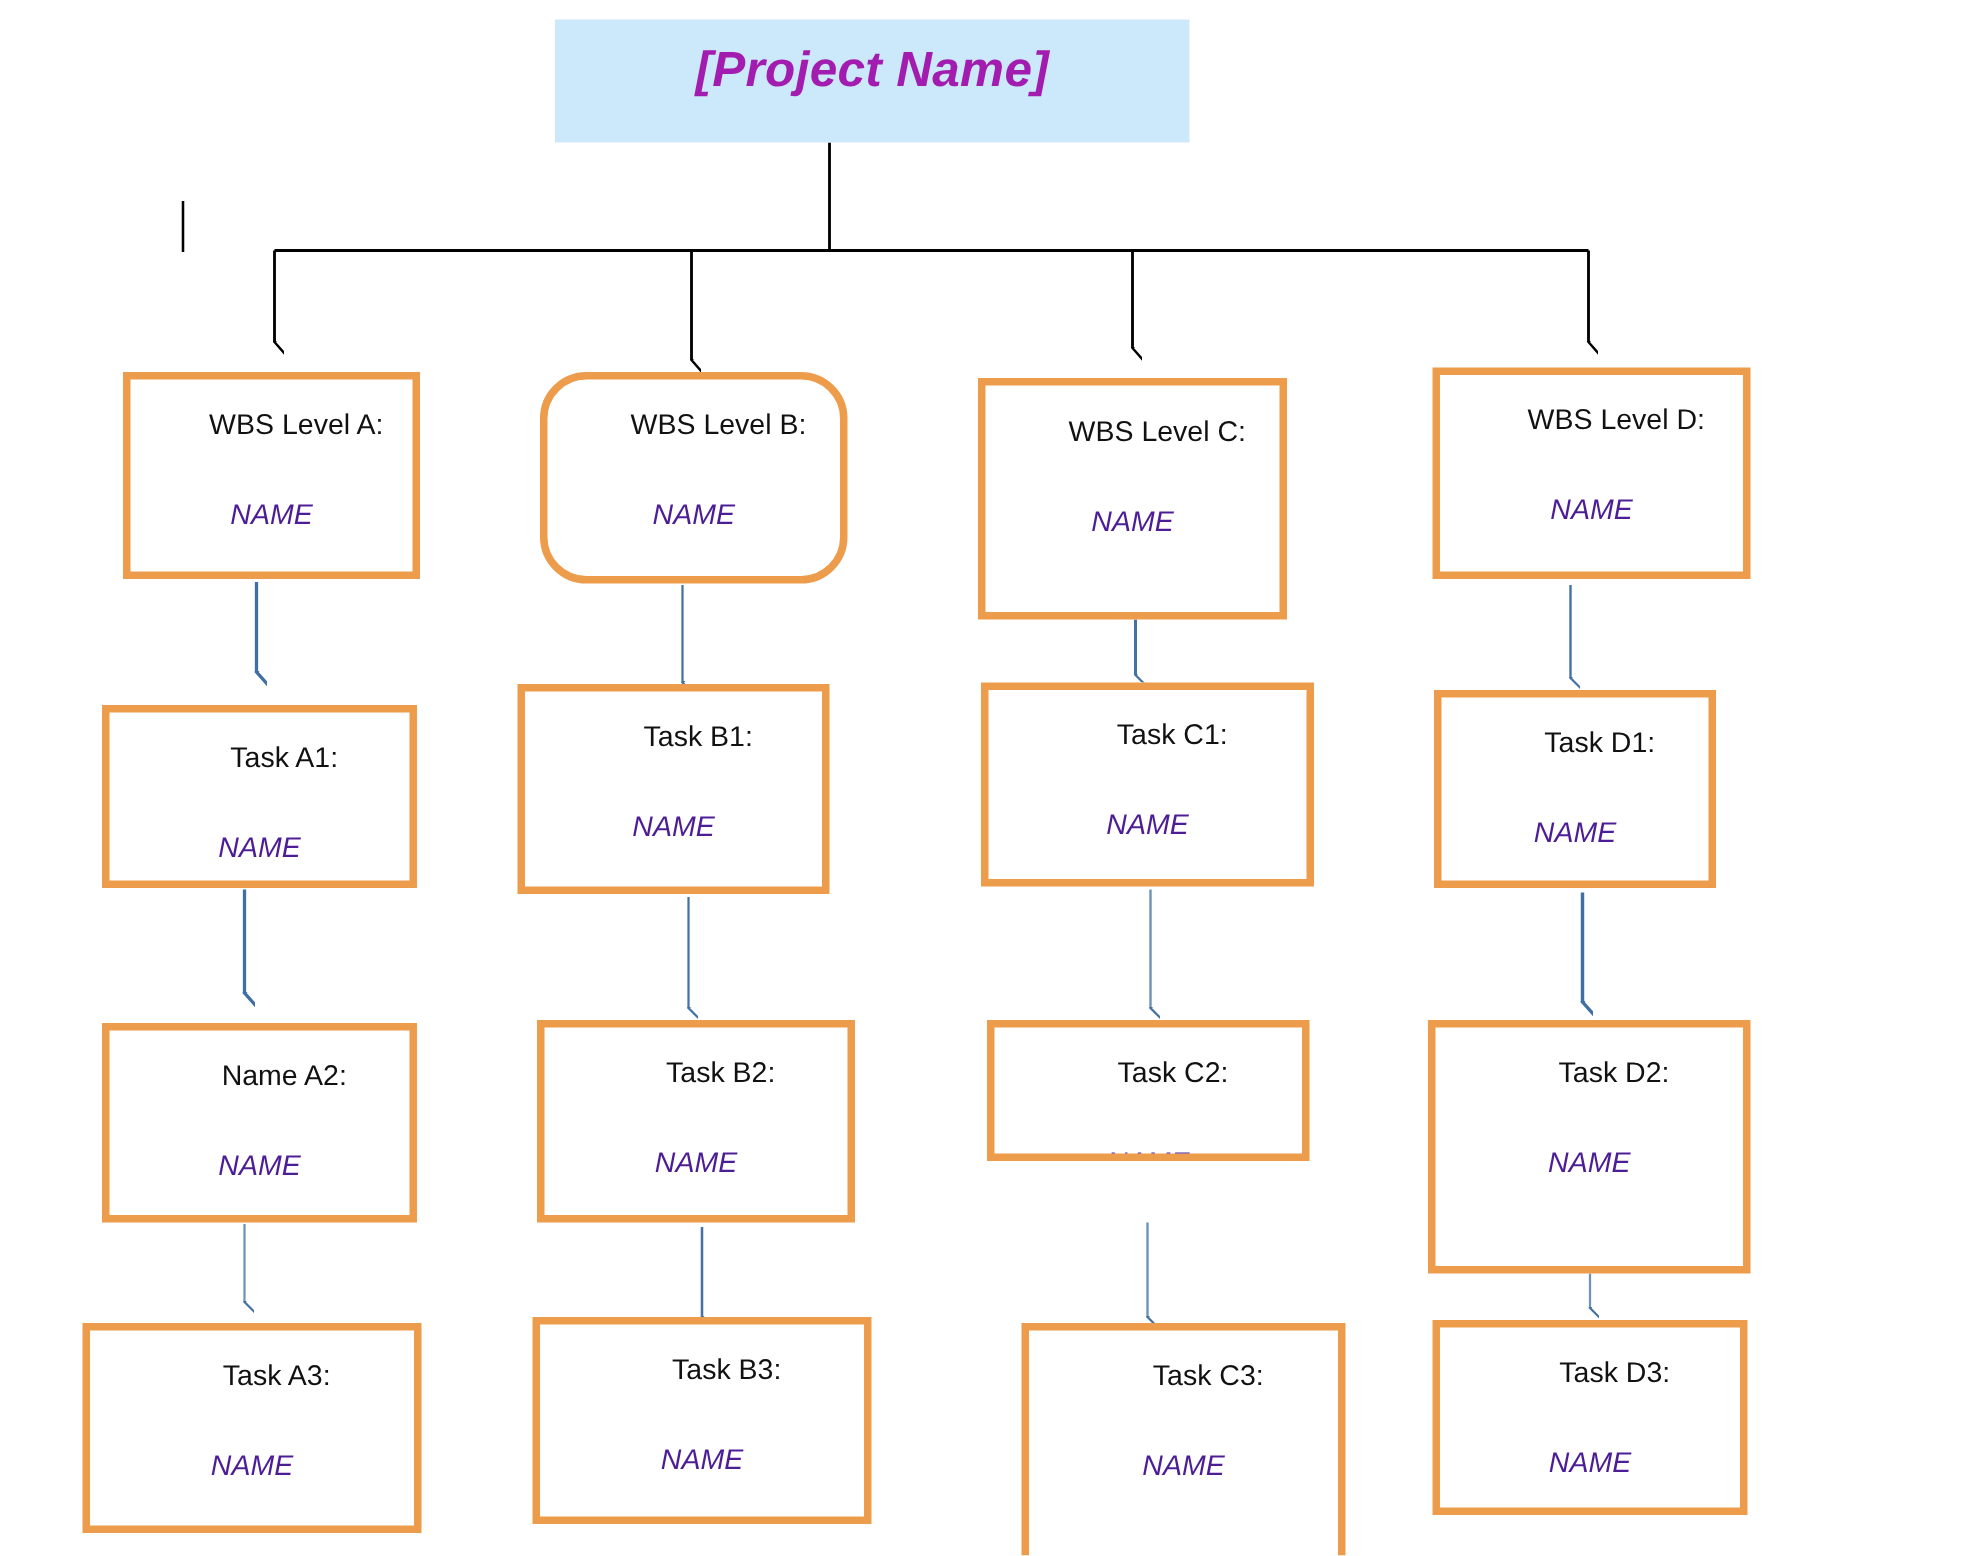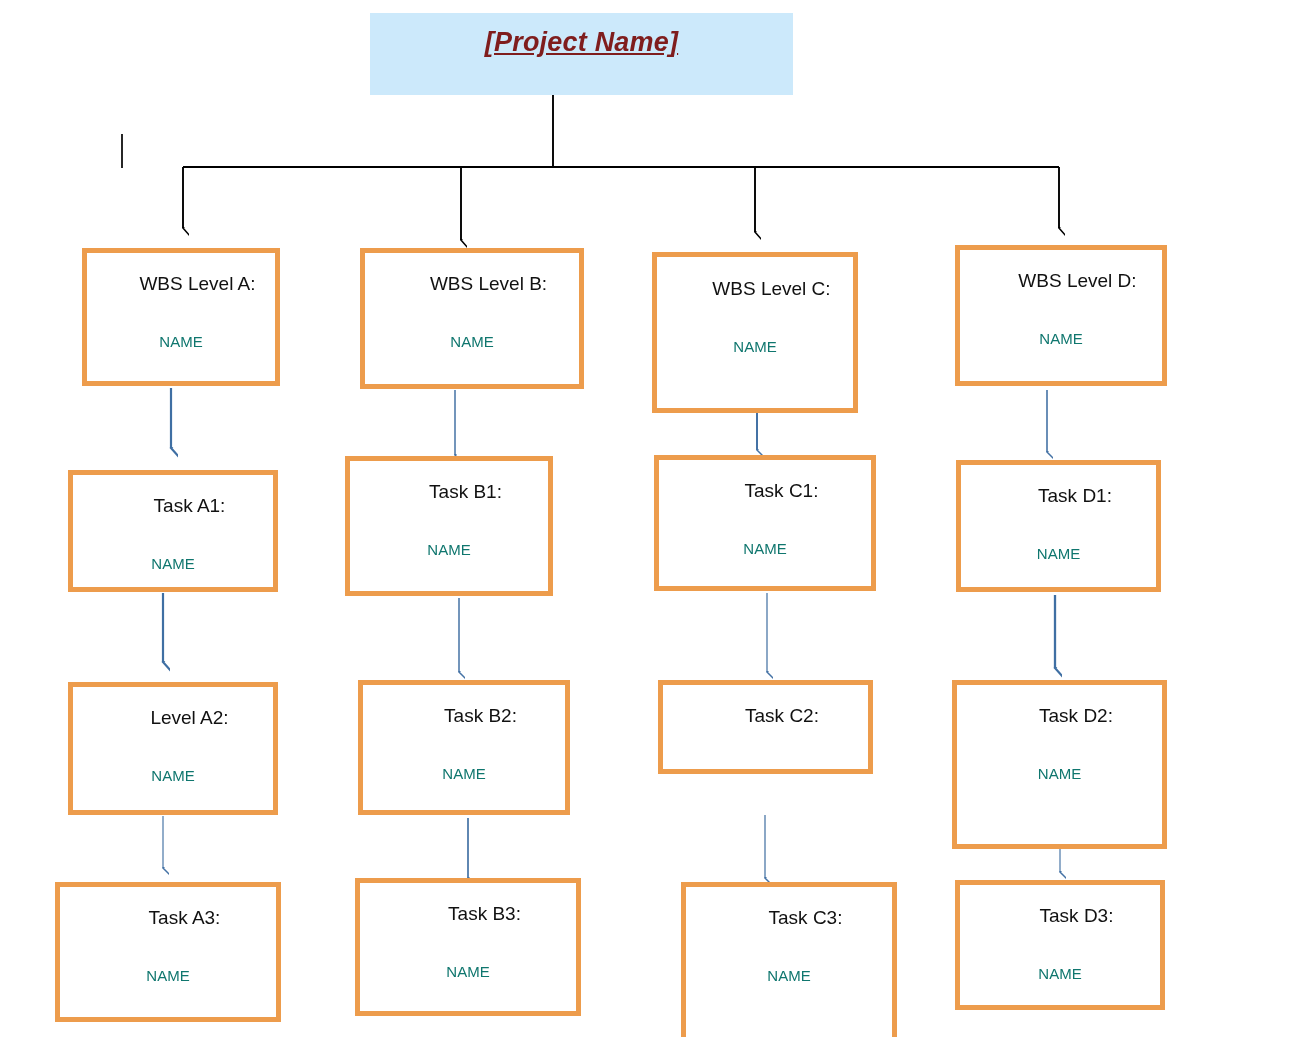--- a/index.html
+++ b/index.html
@@ -27,27 +27,26 @@
     height: 82px;
     background: #cce9fb;
     display: flex;
     align-items: flex-start;
     justify-content: center;
     box-sizing: border-box;
     padding-top: 14px;
   }
   .root-node .root-label {
     font-family: "Liberation Sans", sans-serif;
-    font-size: 27px;
+    font-size: 33px;
     font-weight: bold;
     font-style: italic;
-    color: #7f1d1d;
+    color: #a21caf;
     letter-spacing: 0.2px;
     white-space: nowrap;
-    text-decoration: underline;
   }
   
   .wbs-box {
     position: absolute;
     box-sizing: border-box;
     background: #ffffff;
     border: 5px solid #ed9c4c;
     display: flex;
     flex-direction: column;
     align-items: center;
@@ -58,23 +57,24 @@
     font-family: "Liberation Sans", sans-serif;
     font-size: 19px;
     font-weight: normal;
     color: #111111;
     white-space: nowrap;
     line-height: 1;
     margin-left: 33px;
   }
   .wbs-box .box-name {
     font-family: "Liberation Sans", sans-serif;
-    font-size: 15px;
+    font-size: 19px;
+    font-style: italic;
     font-weight: normal;
-    color: #0f766e;
+    color: #4c1d95;
     white-space: nowrap;
     line-height: 1;
   }
   
   .conn-svg {
     position: absolute;
     left: 0;
     top: 0;
     width: 1310px;
     height: 1037px;
@@ -129,21 +129,21 @@
 
   <div class="root-node">
     <span class="root-label">[Project Name]</span>
   </div>
 
   <div class="wbs-box" style="left:82px; top:248px; width:198px; height:138px; padding-top:21px;">
     <span class="box-title">WBS Level A:</span>
     <span class="box-name" style="margin-top:41px;">NAME</span>
   </div>
 
-  <div class="wbs-box" style="left:360px; top:248px; width:224px; height:141px; padding-top:21px;">
+  <div class="wbs-box" style="left:360px; top:248px; width:205px; height:141px; padding-top:21px;border-radius:31px;">
     <span class="box-title">WBS Level B:</span>
     <span class="box-name" style="margin-top:41px;">NAME</span>
   </div>
 
   <div class="wbs-box" style="left:652px; top:252px; width:206px; height:161px; padding-top:22px;">
     <span class="box-title">WBS Level C:</span>
     <span class="box-name" style="margin-top:41px;">NAME</span>
   </div>
 
   <div class="wbs-box" style="left:955px; top:245px; width:212px; height:141px; padding-top:21px;">
@@ -159,27 +159,27 @@
   <div class="wbs-box" style="left:345px; top:456px; width:208px; height:140px; padding-top:21px;">
     <span class="box-title">Task B1:</span>
     <span class="box-name" style="margin-top:41px;">NAME</span>
   </div>
 
   <div class="wbs-box" style="left:654px; top:455px; width:222px; height:136px; padding-top:21px;">
     <span class="box-title">Task C1:</span>
     <span class="box-name" style="margin-top:41px;">NAME</span>
   </div>
 
-  <div class="wbs-box" style="left:956px; top:460px; width:205px; height:132px; padding-top:21px;">
+  <div class="wbs-box" style="left:956px; top:460px; width:188px; height:132px; padding-top:21px;">
     <span class="box-title">Task D1:</span>
     <span class="box-name" style="margin-top:41px;">NAME</span>
   </div>
 
   <div class="wbs-box" style="left:68px; top:682px; width:210px; height:133px; padding-top:21px;">
-    <span class="box-title">Level A2:</span>
+    <span class="box-title">Name A2:</span>
     <span class="box-name" style="margin-top:41px;">NAME</span>
   </div>
 
   <div class="wbs-box" style="left:358px; top:680px; width:212px; height:135px; padding-top:21px;">
     <span class="box-title">Task B2:</span>
     <span class="box-name" style="margin-top:41px;">NAME</span>
   </div>
 
   <div class="wbs-box" style="left:658px; top:680px; width:215px; height:94px; padding-top:21px;">
     <span class="box-title">Task C2:</span>

